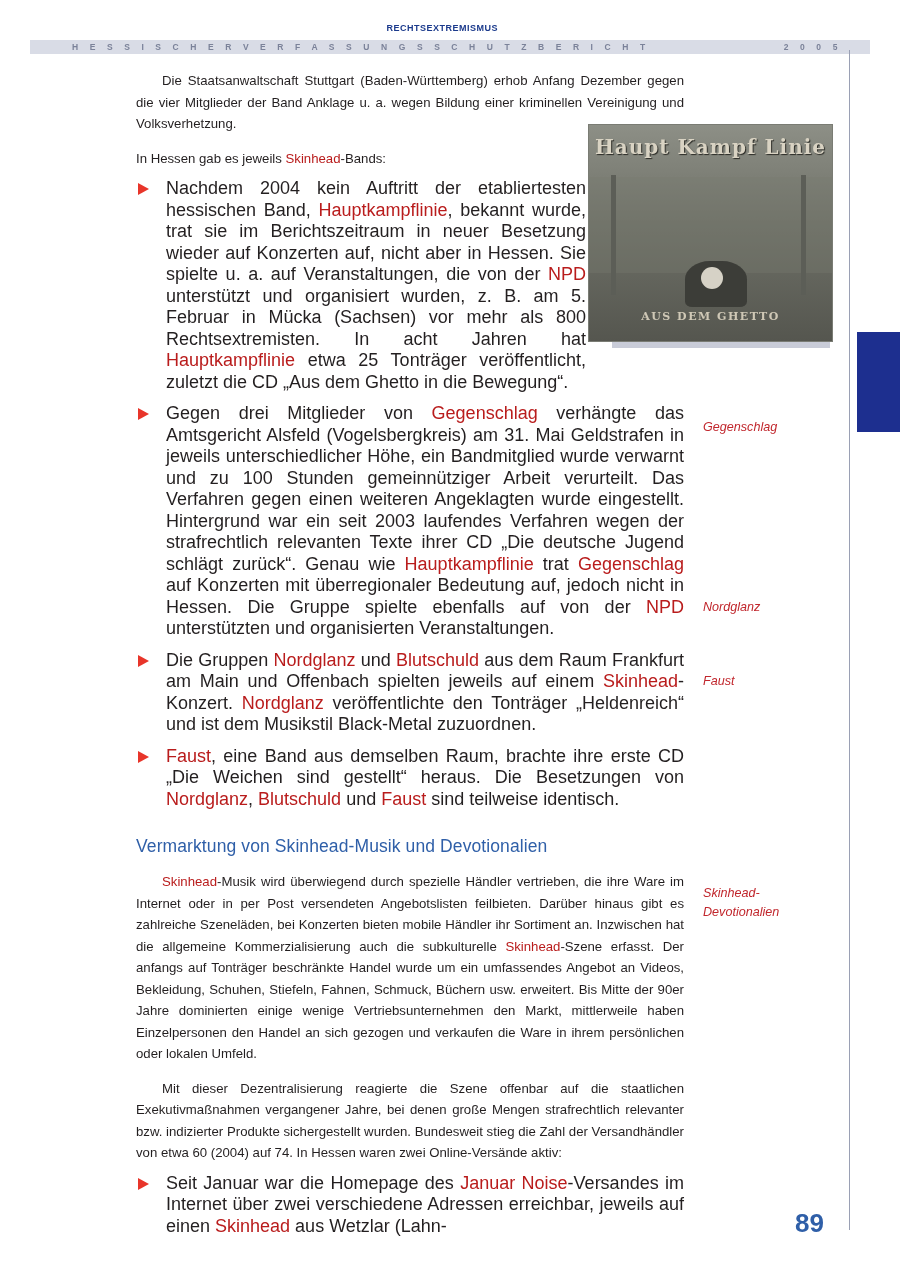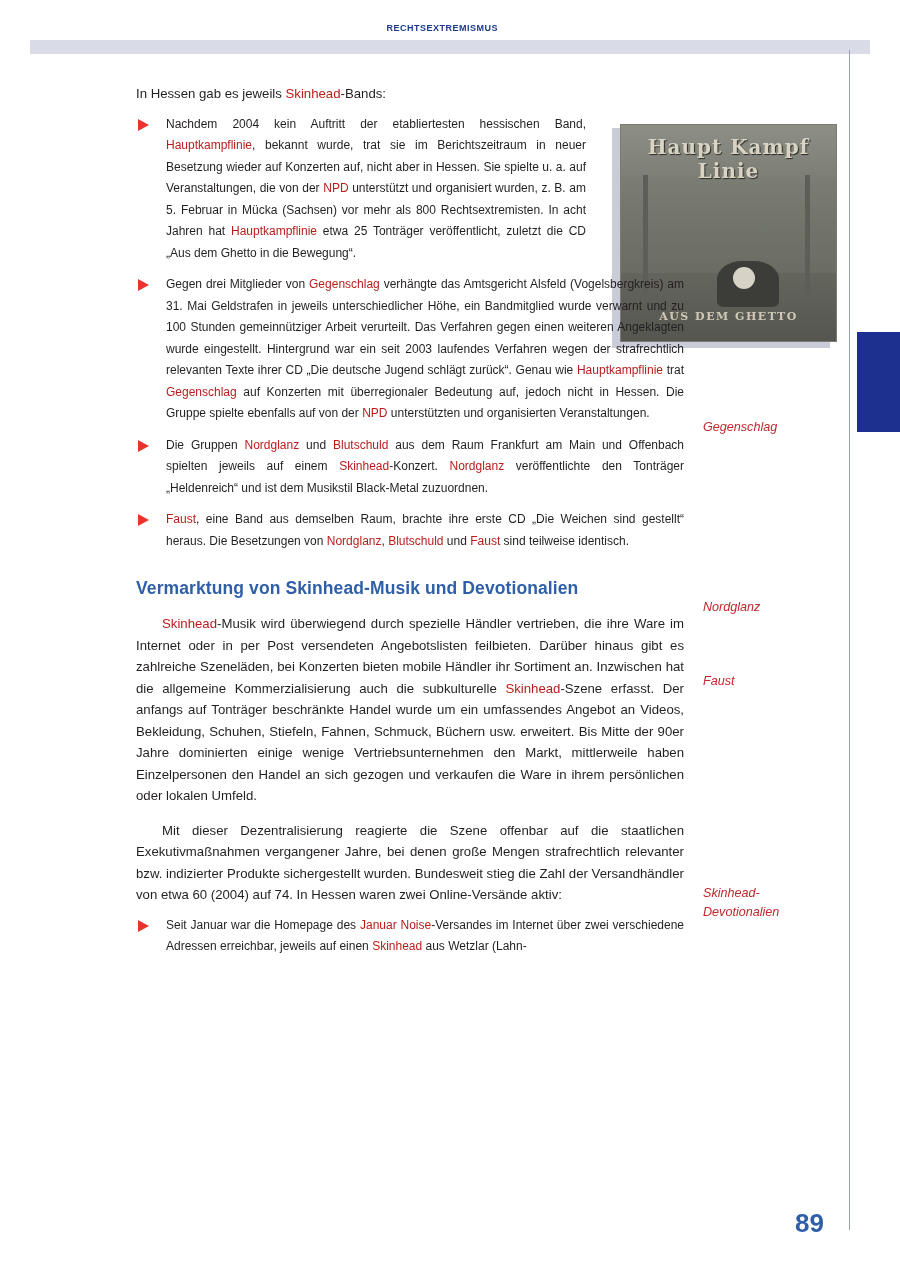--- a/index.html
+++ b/index.html
@@ -92,40 +92,40 @@
   .para-gap { height: 13px; }
   .small-gap { height: 9px; }
 
   .indent-first { text-indent: 26px; }
 
   
   .bullet-item {
     position: relative;
     padding-left: 30px;
     margin-bottom: 10px;
-    font-size: 12px;
+    font-size: 18px;
     line-height: 21.5px;
     text-align: justify;
   }
   .bullet-marker {
     position: absolute;
     left: 2px;
     top: 5px;
     width: 0; height: 0;
     border-top: 6px solid transparent;
     border-bottom: 6px solid transparent;
     border-left: 11px solid #e8352a;
   }
 
   .hl { color: #b91c1c; }
 
   
   h2.section-title {
     font-size: 17.5px;
-    font-weight: bold;
+    font-weight: normal;
     color: #2f5fa8;
     margin: 26px 0 14px 0;
     letter-spacing: 0.1px;
   }
 
   
   .margin-note {
     position: absolute;
     left: 703px;
     width: 140px;
@@ -140,26 +140,27 @@
     position: absolute;
     top: 128px;
     left: 612px;
     width: 218px;
     height: 220px;
     background: #c9ccd8;
   }
   .cover-img {
     position: absolute;
     top: 124px;
-    left: 620px;
+    left: 588px;
     width: 215px;
     height: 216px;
     background: linear-gradient(#8d8f86 0%, #6f7168 45%, #55564f 100%);
     overflow: hidden;
     border: 1px solid #7a7c74;
+    padding-left: 28px;
   }
   .cover-img .cover-title {
     position: absolute;
     top: 10px;
     left: 0;
     width: 100%;
     text-align: center;
     font-family: "DejaVu Serif", serif;
     font-size: 20px;
     font-weight: bold;
@@ -231,38 +232,43 @@
     font-weight: bold;
     color: #2f5fa8;
   }
 </style>
 </head>
 <body>
 
 <div class="header-section">
   <div class="header-kicker">RECHTSEXTREMISMUS</div>
   <div class="header-rule"></div>
+  <div class="header-running">
+    <span>H E S S I S C H E R       V E R F A S S U N G S S C H U T Z B E R I C H T</span>
+    <span class="year">2 0 0 5</span>
+  </div>
 </div>
 
 <div class="page-rule"></div>
 <div class="tab-marker"></div>
 
 <div class="cover-shadow"></div>
 <div class="cover-img">
   <div class="cover-band"></div>
   <div class="cover-pole"></div>
   <div class="cover-pole2"></div>
   <div class="cover-title">Haupt Kampf Linie</div>
   <div class="cover-fig"></div>
   <div class="cover-fig2"></div>
   <div class="cover-sub">AUS DEM GHETTO</div>
 </div>
 
 <div class="content">
 
+  <p class="body indent-first">Die Staatsanwaltschaft Stuttgart (Baden-Württemberg) erhob Anfang Dezember gegen die vier Mitglieder der Band Anklage u. a. wegen Bildung einer kriminellen Vereinigung und Volksverhetzung.</p>
 
   <div class="para-gap"></div>
 
   <p class="body">
     <span>In Hessen gab es jeweils </span><span class="hl">Skinhead</span><span>-Bands:</span>
   </p>
 
   <div class="small-gap"></div>
 
   <div>

